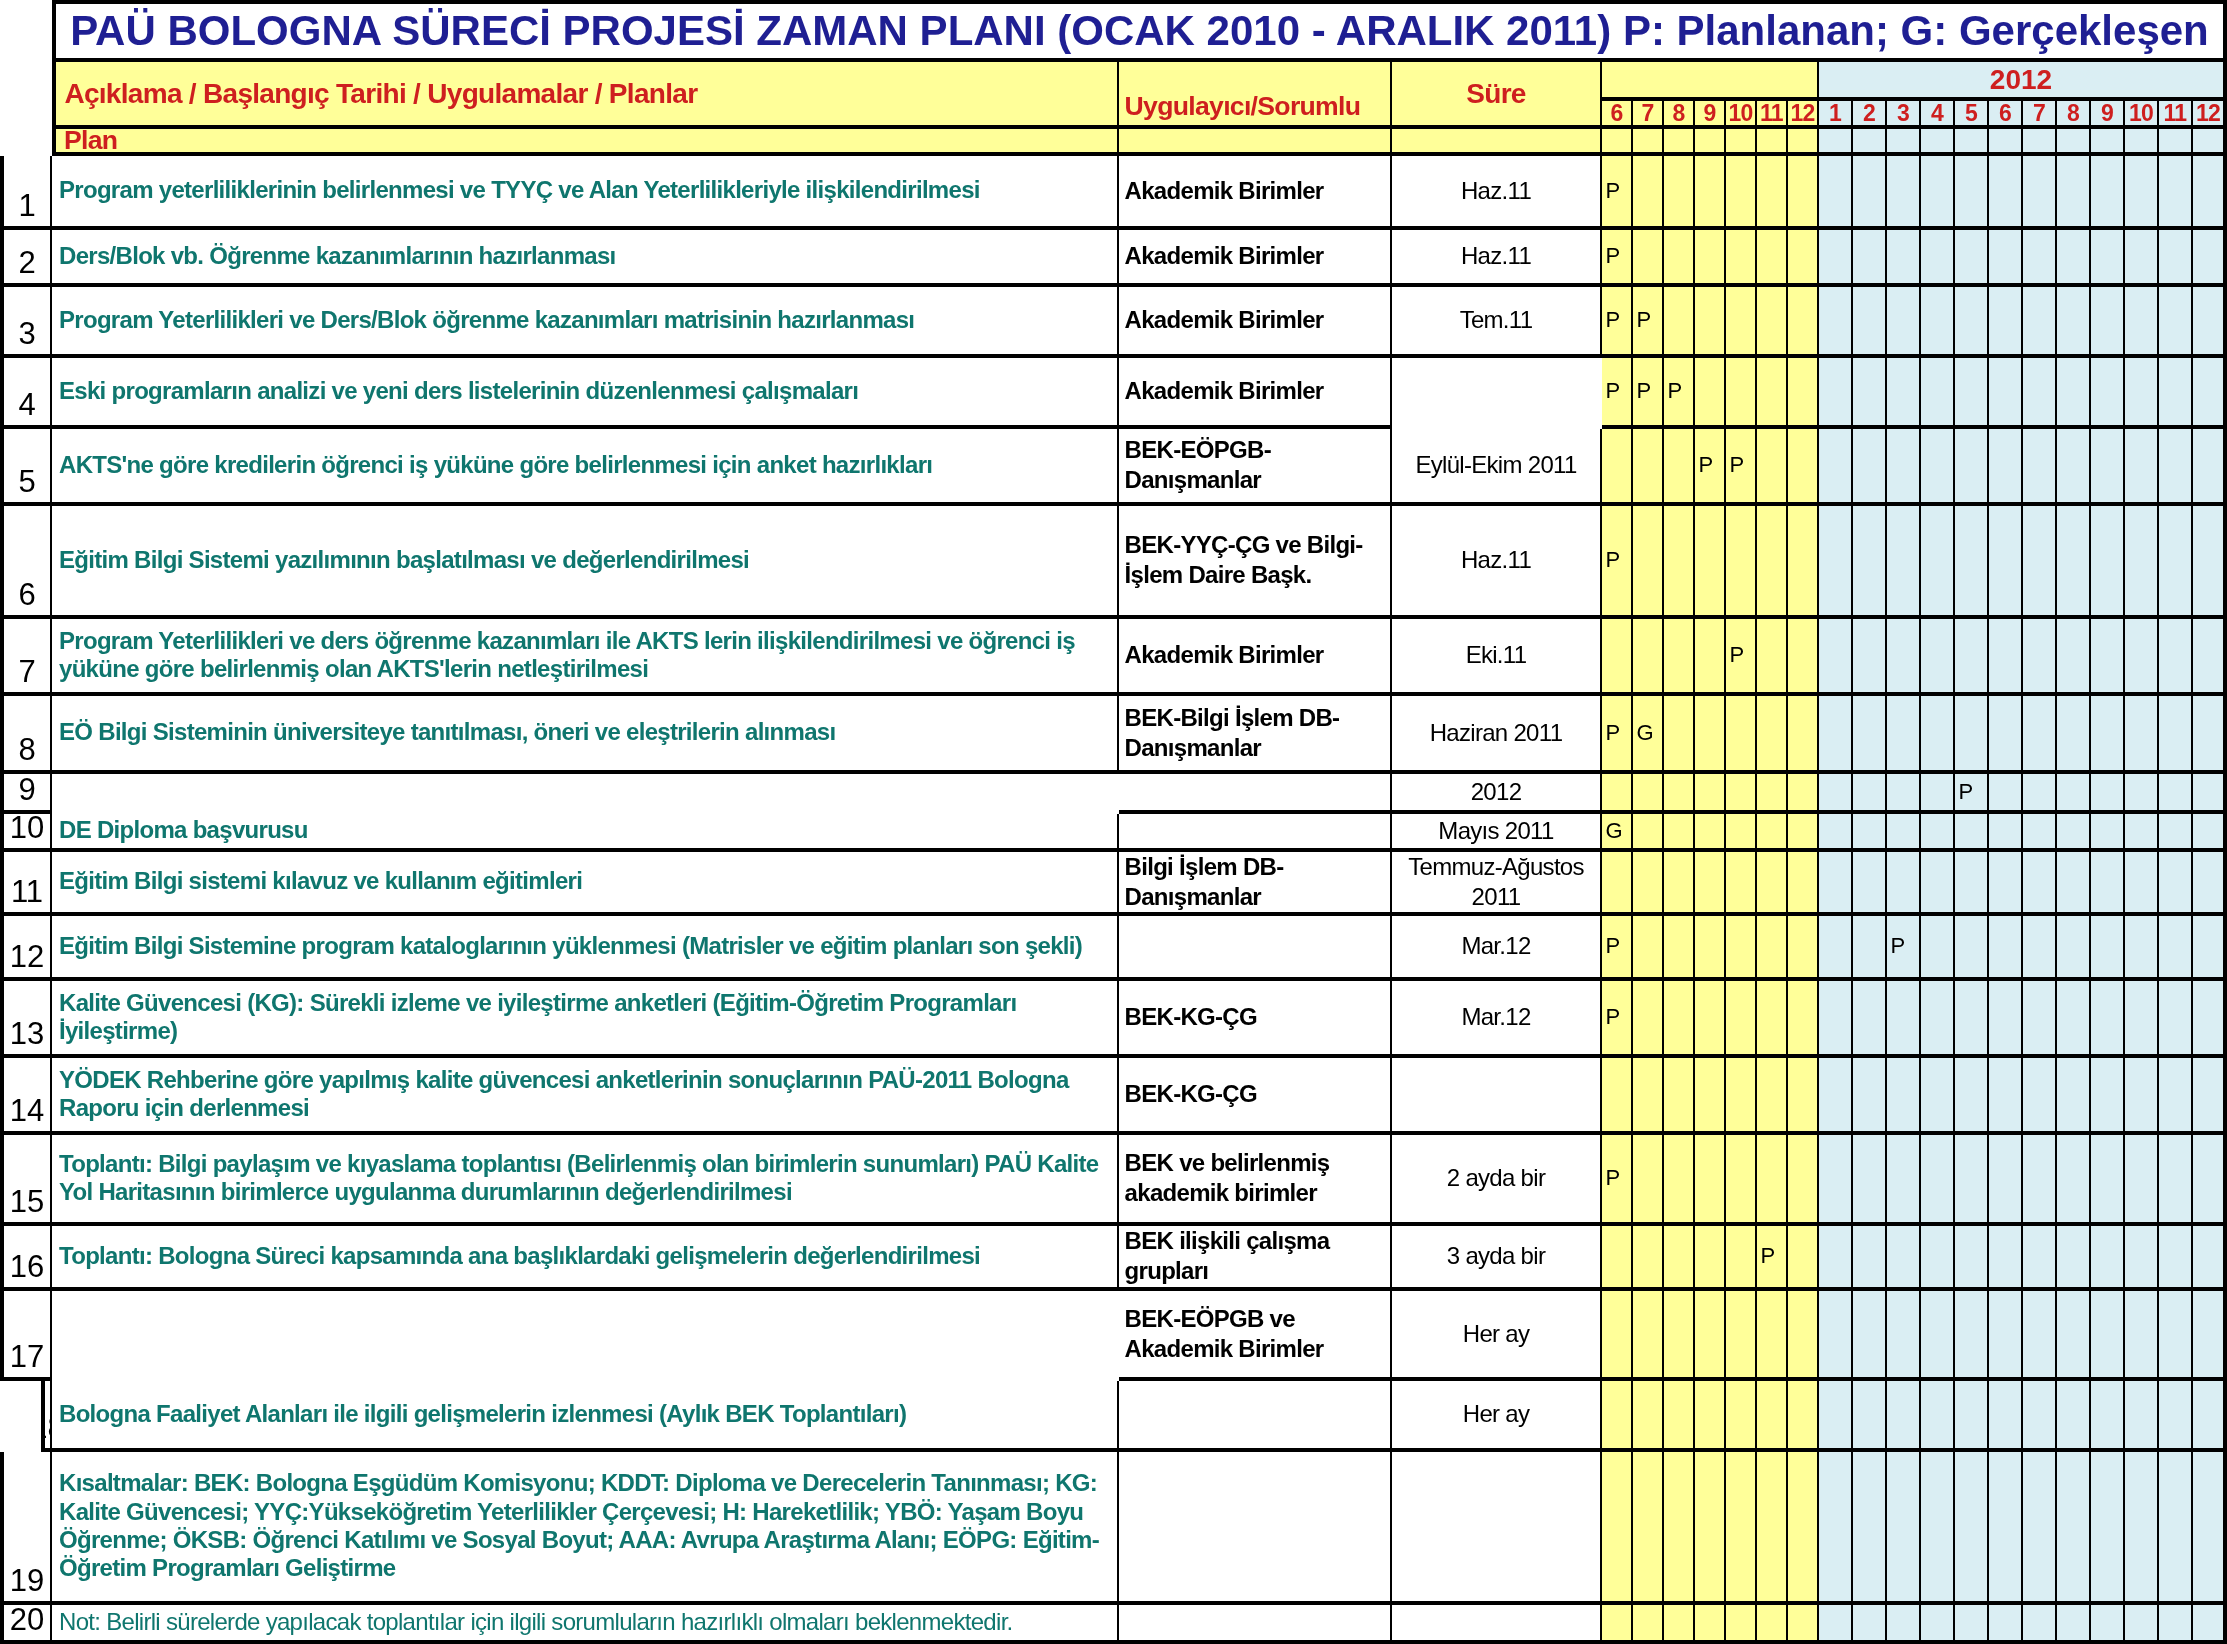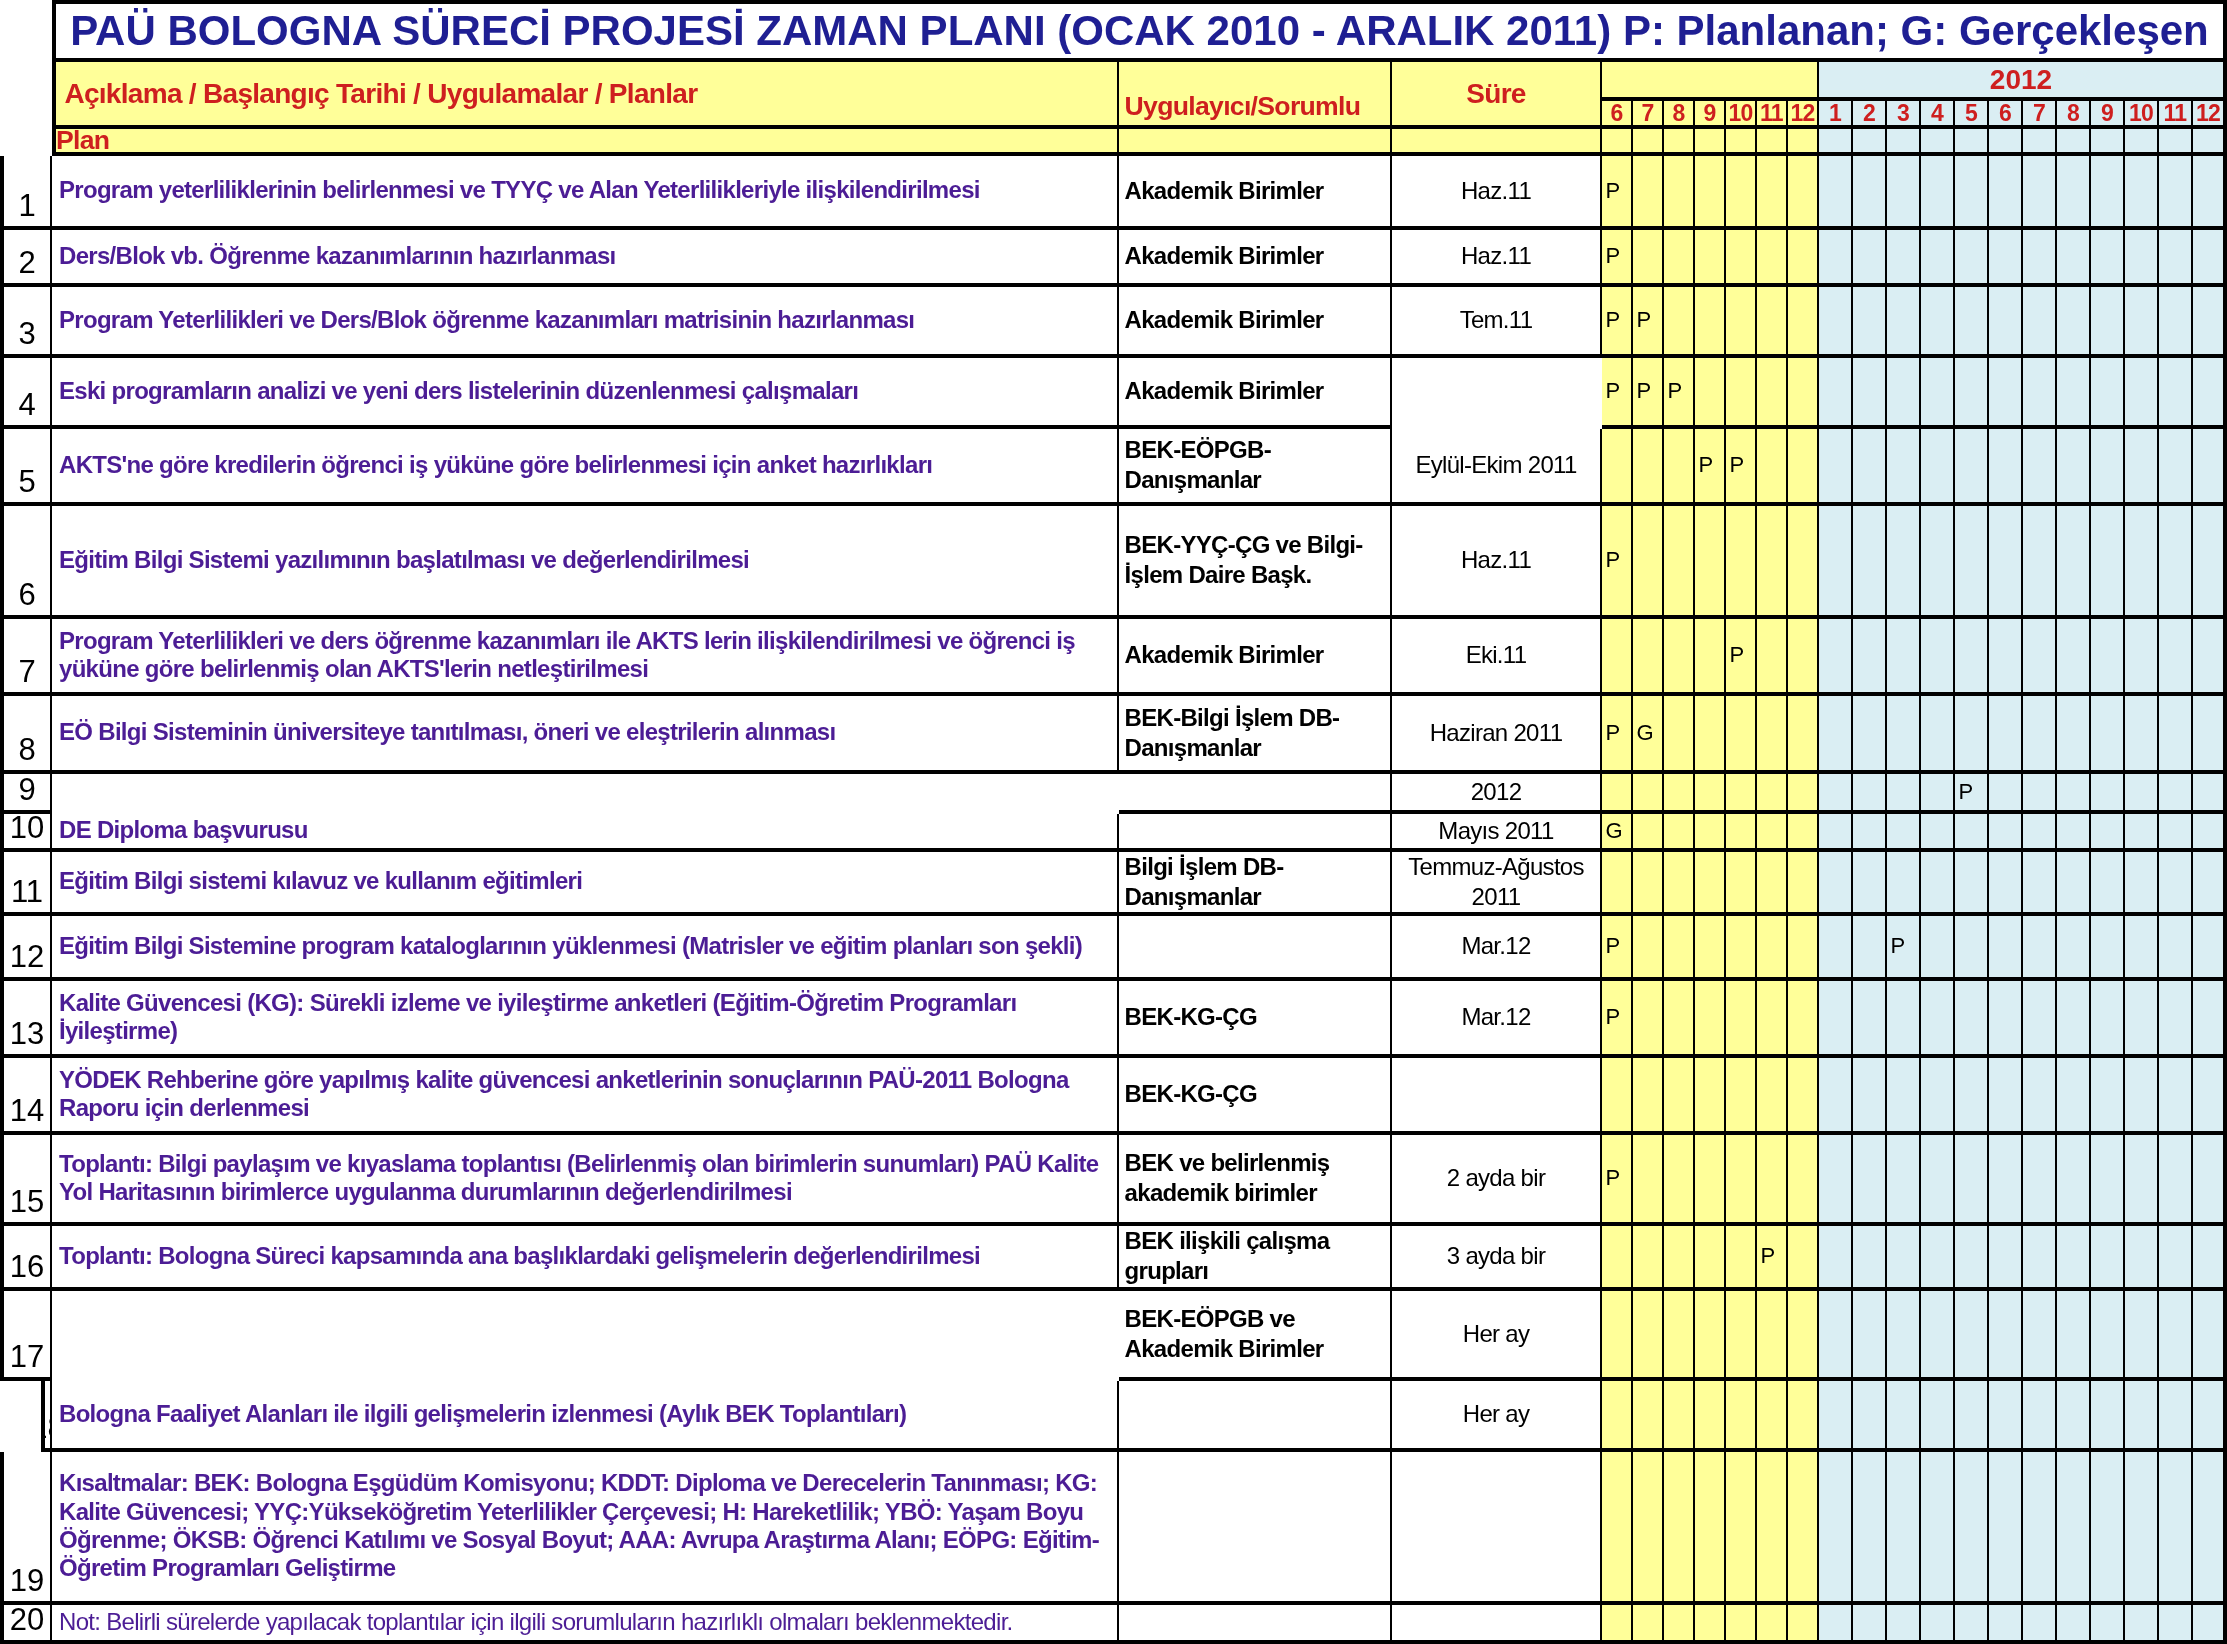--- a/index.html
+++ b/index.html
@@ -20,26 +20,26 @@
   .blue{background:var(--blue,#DAEEF3);}
   .title{grid-row:1;grid-column:2/24;justify-content:center;
          font-size:42px;font-weight:bold;color:var(--navy,#1F1F93);letter-spacing:0;}
   .hdrRed{color:var(--red,#CE1F1F);font-weight:bold;}
   .descHead{grid-row:2/4;grid-column:2;font-size:28px;padding-left:8.4px;letter-spacing:-0.7px;}
   .respHead{grid-row:2/4;grid-column:3;font-size:26.6px;align-items:flex-end;
             padding:0 0 2.8px 5.6px;letter-spacing:-0.7px;}
   .sureHead{grid-row:2/4;grid-column:4;font-size:28px;justify-content:center;letter-spacing:-0.7px;}
   .band11{grid-row:2;grid-column:5/12;}
   .band12{grid-row:2;grid-column:12/24;justify-content:center;font-size:28px;}
-  .planLbl{grid-row:4;grid-column:2;font-size:26.6px;padding-left:0;letter-spacing:-0.7px;}
+  .planLbl{grid-row:4;grid-column:2;font-size:26.6px;padding-left:8px;letter-spacing:-0.7px;}
   .mhead{justify-content:center;font-size:23px;font-weight:bold;color:var(--red,#CE1F1F);
          letter-spacing:-0.7px;}
   .num{justify-content:center;align-items:flex-end;font-size:31px;color:#000;
        padding-bottom:2.1px;}
-  .desc{font-size:24px;font-weight:bold;color:#4c1d95;padding:4.2px 7px;line-height:1.18;
+  .desc{font-size:24px;font-weight:bold;color:#0f766e;padding:4.2px 7px;line-height:1.18;
         letter-spacing:-0.7px;}
   .desc.normal{font-weight:normal;}
   .resp{font-size:24px;font-weight:bold;color:#000;padding:2.8px 5.6px;line-height:1.25;
         white-space:pre-line;letter-spacing:-0.7px;}
   .sure{font-size:24px;color:#000;justify-content:center;text-align:center;
         line-height:1.25;white-space:pre-line;letter-spacing:-0.7px;}
   .mark{font-size:22px;color:#000;padding-left:3.5px;letter-spacing:-0.7px;}
 </style>
 </head>
 <body>

